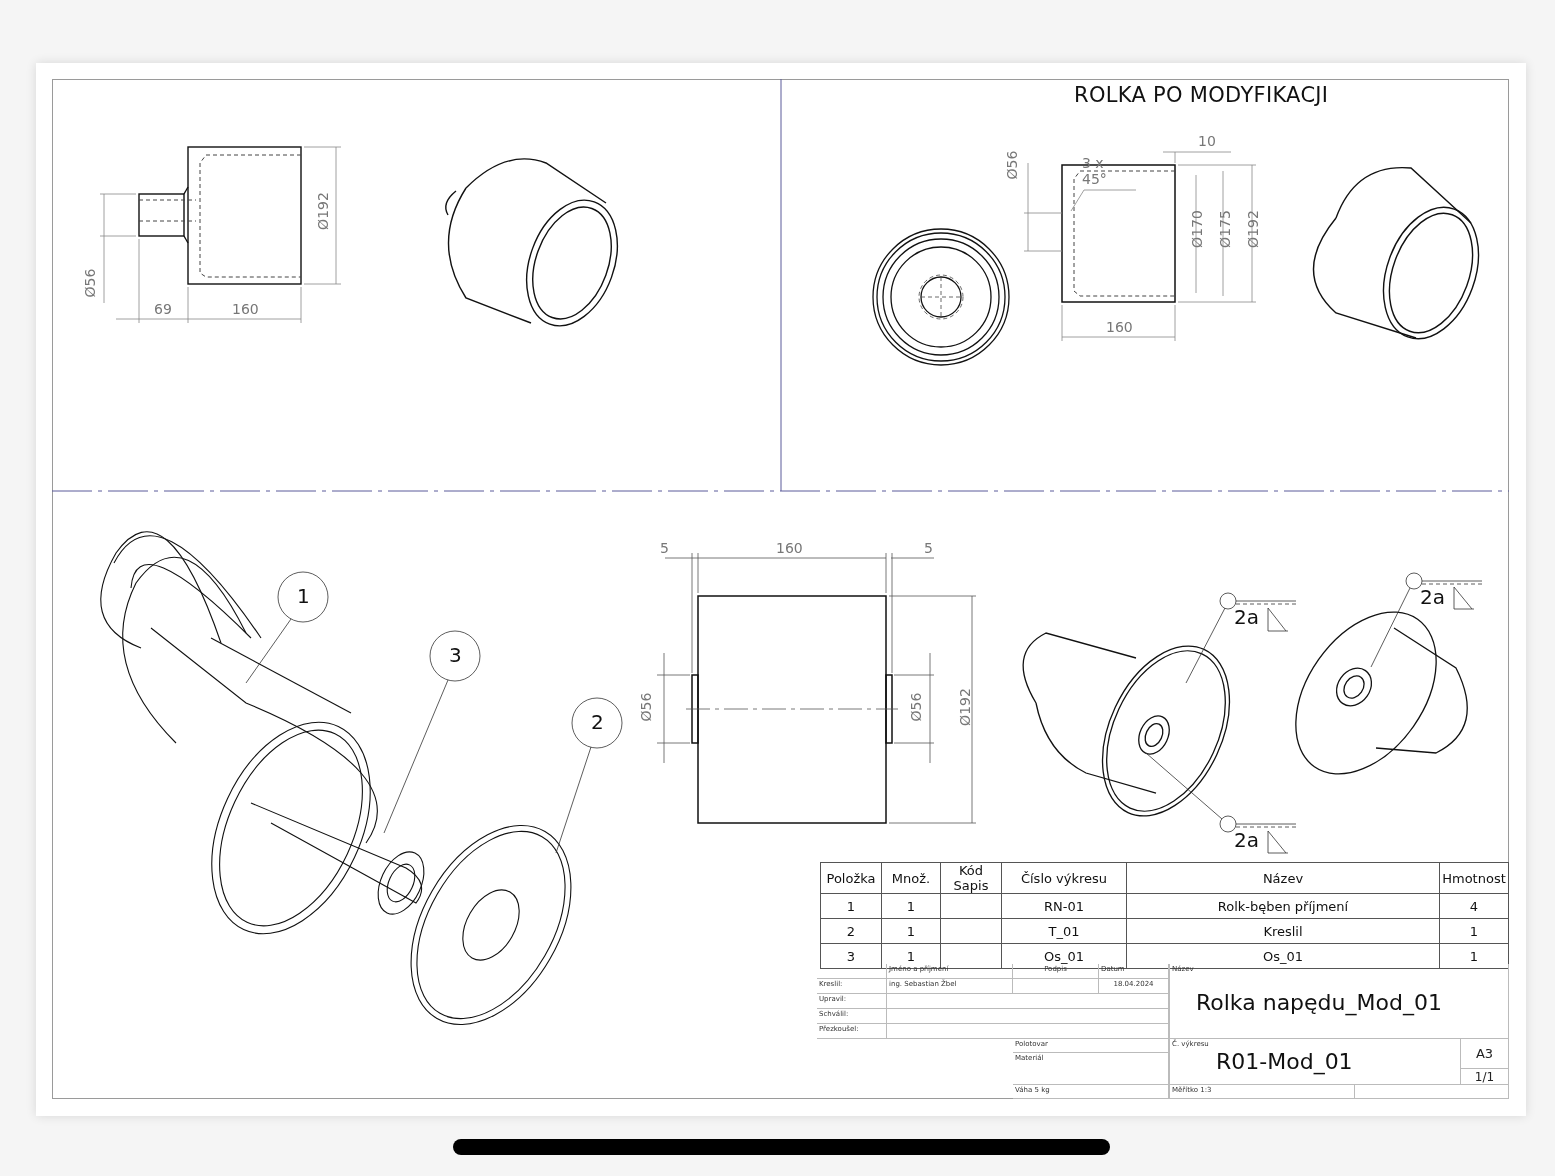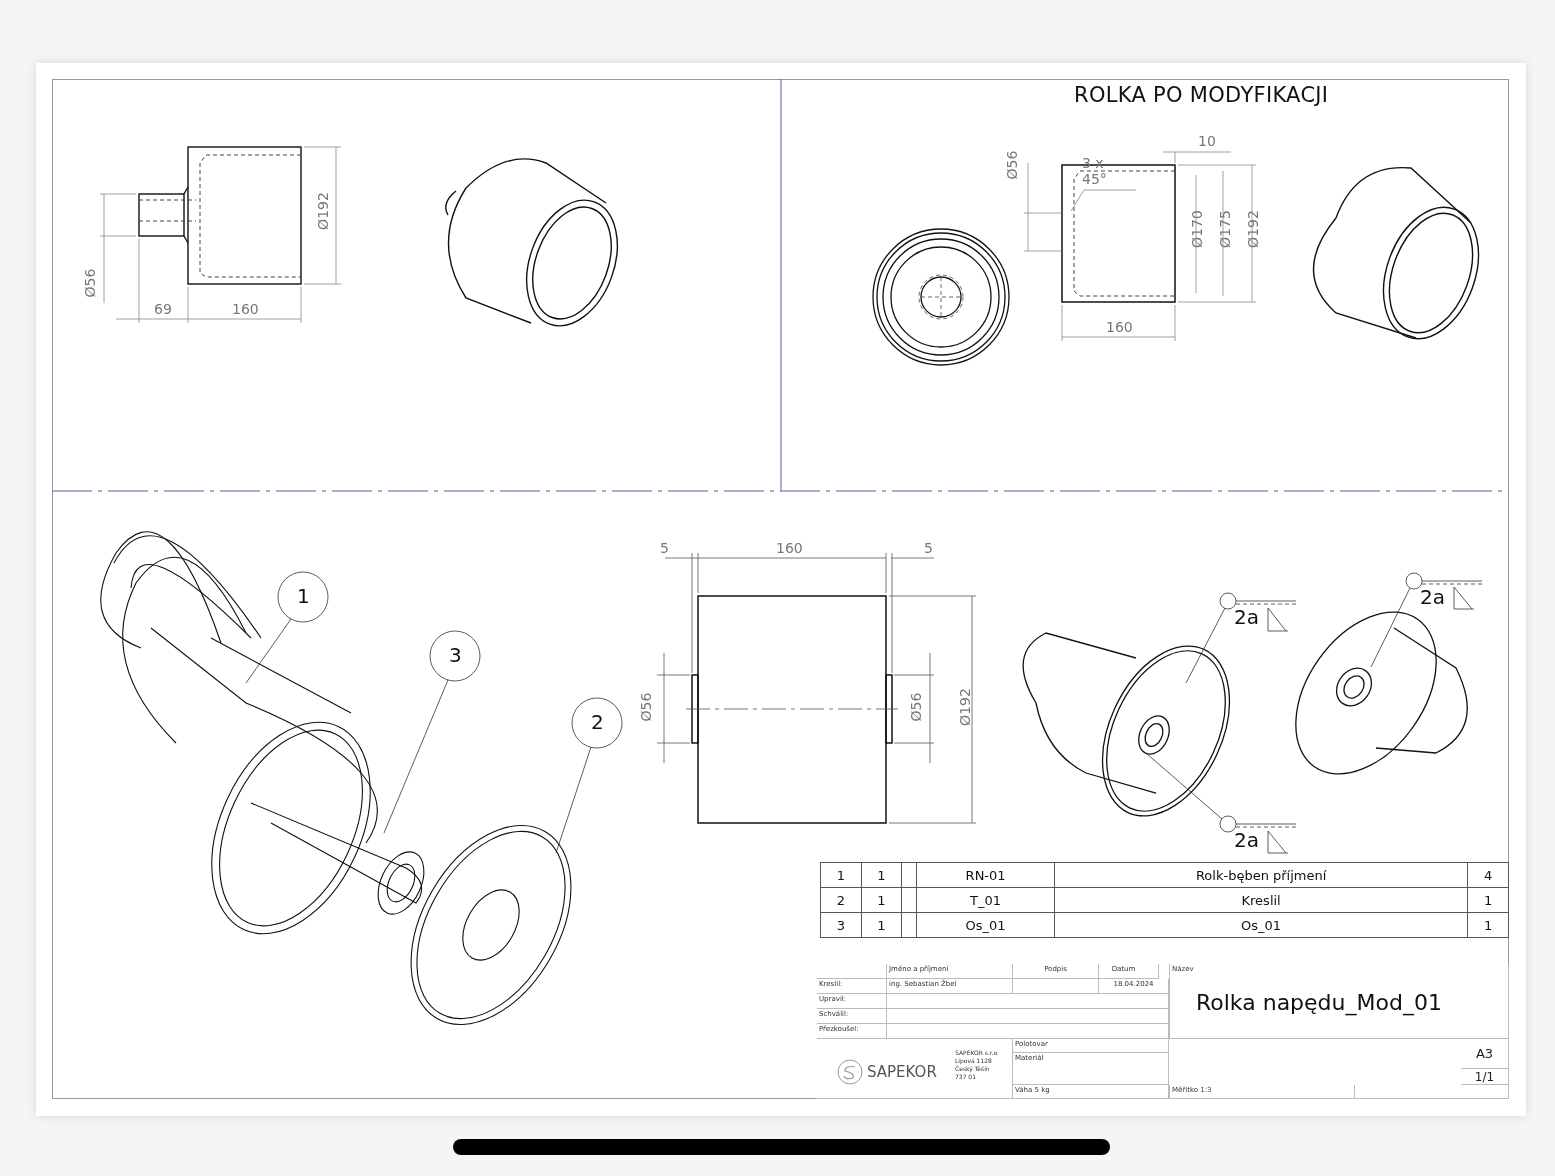--- a/index.html
+++ b/index.html
@@ -210,20 +210,28 @@
     <span style="position:absolute;left:261px;top:521px;">1</span>
     <span style="position:absolute;left:413px;top:580px;">3</span>
     <span style="position:absolute;left:555px;top:647px;">2</span>
     <span style="position:absolute;left:1198px;top:542px;">2a</span>
     <span style="position:absolute;left:1198px;top:765px;">2a</span>
     <span style="position:absolute;left:1384px;top:522px;">2a</span>
   </div>
 
   <table class="bom">
     <tbody>
+        <tr>
+      <th style="width:56px">Položka</th>
+      <th style="width:54px">Množ.</th>
+      <th style="width:56px">Kód Sapis</th>
+      <th style="width:120px">Číslo výkresu</th>
+      <th>Název</th>
+      <th style="width:64px">Hmotnost</th>
+    </tr>
     <tr>
       <td>1</td>
           <td>1</td>
           <td></td>
           <td>RN-01</td>
           <td>Rolk-bęben příjmení</td>
           <td>4</td>
     </tr>
     <tr>
       <td>2</td>
@@ -241,52 +249,43 @@
           <td>Os_01</td>
           <td>1</td>
     </tr>
   </tbody>
     </table>
 
   <div class="tb">
     <div class="cell" style="left:0;top:0;width:70px;height:15px;"></div>
     <div class="cell" style="left:70px;top:0;width:126px;height:15px;">Jméno a příjmení</div>
     <div class="cell" style="left:196px;top:0;width:86px;height:15px;text-align:center;">Podpis</div>
-    <div class="cell" style="left:272px;top:0;width:70px;height:15px;text-align:center;">Datum</div>
+    <div class="cell" style="left:282px;top:0;width:70px;height:15px;text-align:left;">Datum</div>
     <div class="cell" style="left:0;top:15px;width:70px;height:15px;">Kreslil:</div>
     <div class="cell" style="left:70px;top:15px;width:126px;height:15px;">ing. Sebastian Žbel</div>
     <div class="cell" style="left:196px;top:15px;width:86px;height:15px;"></div>
     <div class="cell" style="left:282px;top:15px;width:70px;height:15px;text-align:center;">18.04.2024</div>
     <div class="cell" style="left:0;top:30px;width:70px;height:15px;">Upravil:</div>
     <div class="cell" style="left:70px;top:30px;width:282px;height:15px;"></div>
     <div class="cell" style="left:0;top:45px;width:70px;height:15px;">Schválil:</div>
     <div class="cell" style="left:70px;top:45px;width:282px;height:15px;"></div>
     <div class="cell" style="left:0;top:60px;width:70px;height:15px;">Přezkoušel:</div>
     <div class="cell" style="left:70px;top:60px;width:282px;height:15px;"></div>
 
-    <div class="cell" style="left:0;top:75px;width:196px;height:60px;border-right:1px solid #bbb;">
-      <svg width="30" height="30" style="position:absolute;left:18px;top:18px;">
-        <circle cx="15" cy="15" r="12" fill="none" stroke="#999" stroke-width="1"></circle>
-        <path d="M20 10 Q10 8 10 14 Q20 16 18 21 Q10 23 9 19" fill="none" stroke="#999" stroke-width="1.2"></path>
-      </svg>
-      <span style="position:absolute;left:50px;top:24px;font-size:15px;color:#555;">SAPEKOR</span>
-      <div style="position:absolute;left:138px;top:10px;line-height:8px;font-size:6px;">
-        <div>SAPEKOR s.r.o</div>
-        <div>Lipová 1128</div>
-        <div>Český Těšín</div>
-        <div>737 01</div>
-      </div>
-    </div>
     <div class="cell" style="left:196px;top:75px;width:156px;height:14px;">Polotovar</div>
     <div class="cell" style="left:196px;top:89px;width:156px;height:32px;">Materiál</div>
     <div class="cell" style="left:196px;top:121px;width:156px;height:14px;">Váha 5 kg</div>
 
     <div class="cell" style="left:352px;top:0;width:340px;height:75px;border-left:1px solid #bbb;">
       <div>Název</div>
       <div class="big" style="position:absolute;left:26px;top:26px;">Rolka napędu_Mod_01</div>
+    </div>
+    <div class="cell" style="left:352px;top:75px;width:292px;height:46px;border-left:1px solid #bbb;">
+      <div>Č. výkresu</div>
+      <div class="big" style="position:absolute;left:46px;top:10px;">R01-Mod_01</div>
     </div>
     <div class="cell" style="left:644px;top:75px;width:48px;height:30px;font-size:13px;text-align:center;padding-top:7px;color:#222;">A3</div>
     <div class="cell" style="left:644px;top:105px;width:48px;height:16px;font-size:12px;text-align:center;color:#222;">1/1</div>
     <div class="cell" style="left:352px;top:121px;width:186px;height:14px;border-left:1px solid #bbb;">Měřítko 1:3</div>
     <div class="cell" style="left:538px;top:121px;width:154px;height:14px;"></div>
   </div>
 </div>
 
 <div class="home"></div>
 

